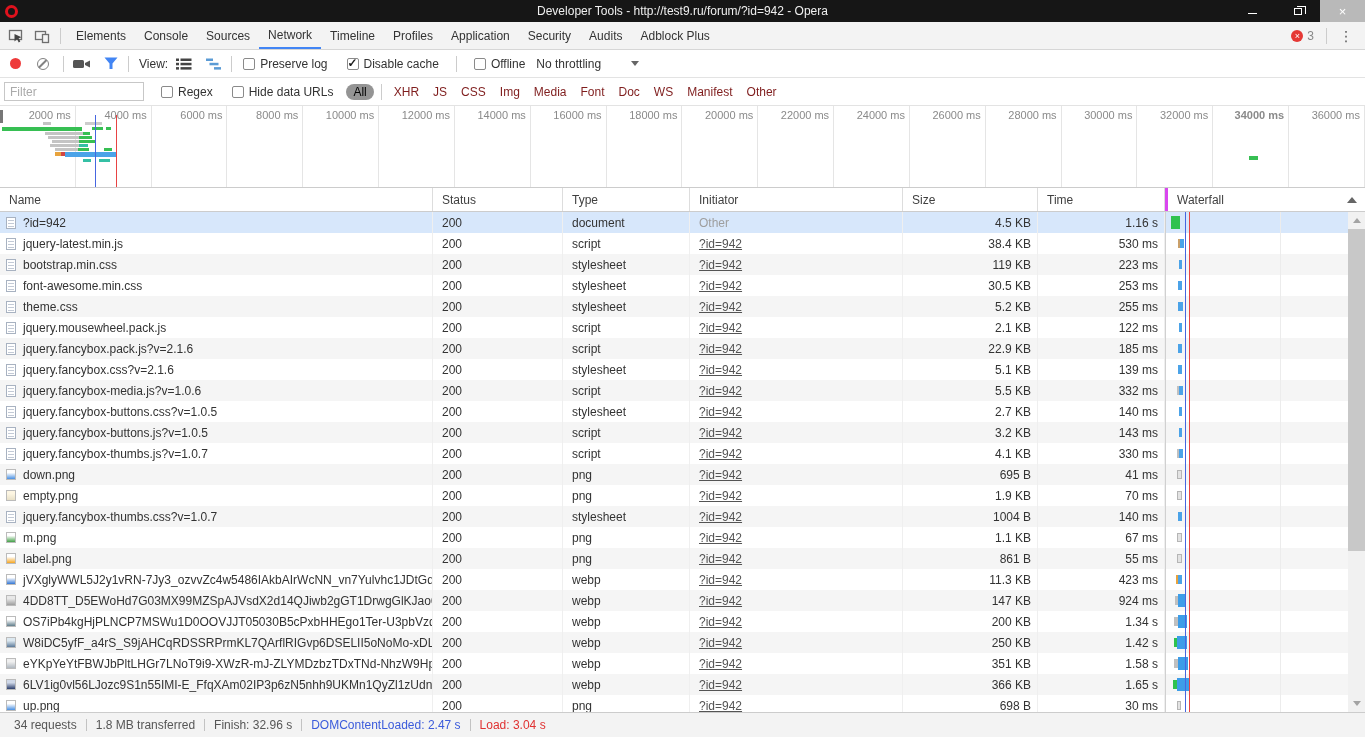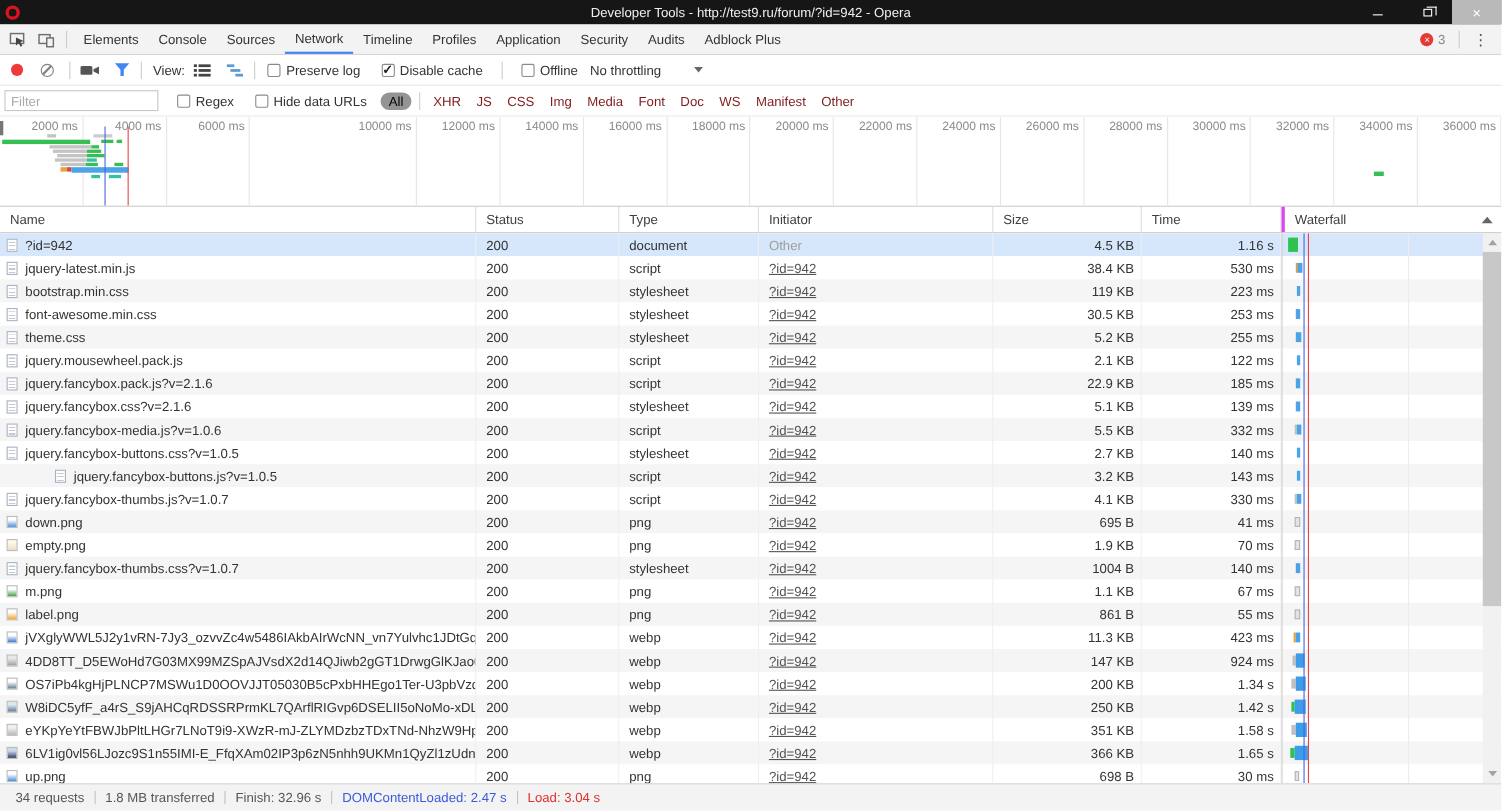--- a/index.html
+++ b/index.html
@@ -220,20 +220,23 @@
 <div class="overview" id="overview">
     <div class="ov-seg" style="left: 0px; width: 75.83px;">
       <span class="ov-lab">2000 ms</span>
     </div>
     <div class="ov-seg" style="left: 75.83px; width: 75.83px;">
       <span class="ov-lab">4000 ms</span>
     </div>
     <div class="ov-seg" style="left: 151.66px; width: 75.83px;">
       <span class="ov-lab">6000 ms</span>
     </div>
+    <div class="ov-seg" style="left: 227.49px; width: 75.83px;">
+      <span class="ov-lab">8000 ms</span>
+    </div>
     <div class="ov-seg" style="left: 303.32px; width: 75.83px;">
       <span class="ov-lab">10000 ms</span>
     </div>
     <div class="ov-seg" style="left: 379.15px; width: 75.83px;">
       <span class="ov-lab">12000 ms</span>
     </div>
     <div class="ov-seg" style="left: 454.98px; width: 75.83px;">
       <span class="ov-lab">14000 ms</span>
     </div>
     <div class="ov-seg" style="left: 530.81px; width: 75.83px;">
@@ -256,21 +259,21 @@
     </div>
     <div class="ov-seg" style="left: 985.79px; width: 75.83px;">
       <span class="ov-lab">28000 ms</span>
     </div>
     <div class="ov-seg" style="left: 1061.62px; width: 75.83px;">
       <span class="ov-lab">30000 ms</span>
     </div>
     <div class="ov-seg" style="left: 1137.45px; width: 75.83px;">
       <span class="ov-lab">32000 ms</span>
     </div>
-    <div class="ov-seg" style="left: 1213.28px; width: 75.83px;">
+    <div class="ov-seg" style="left: 1213.28px; width: 75.83px; font-weight: bold;">
       <span class="ov-lab">34000 ms</span>
     </div>
     <div class="ov-seg" style="left: 1289.11px; width: 75.83px;">
       <span class="ov-lab">36000 ms</span>
     </div>
     <div class="ov-bar" style="left: 0px; top: 4px; width: 3px; height: 13px; background: rgb(119, 119, 119);"></div>
     <div class="ov-bar" style="left: 43px; top: 16px; width: 8px; height: 3px; background: rgb(196, 196, 196);"></div>
     <div class="ov-bar" style="left: 85px; top: 16px; width: 17px; height: 3px; background: rgb(204, 204, 204);"></div>
     <div class="ov-bar" style="left: 2px; top: 21px; width: 80px; height: 4px; background: rgb(55, 191, 83);"></div>
     <div class="ov-bar" style="left: 92px; top: 21px; width: 11px; height: 3px; background: rgb(55, 191, 83);"></div>
@@ -442,21 +445,21 @@
       <div class="td" style="width: 130px; padding-left: 9px;">200</div>
       <div class="td" style="width: 127px; padding-left: 9px;">stylesheet</div>
       <div class="td" style="width: 213px; padding-left: 9px;"><span class="init-link">?id=942</span></div>
       <div class="td num" style="width: 135px;">2.7 KB</div>
       <div class="td num" style="width: 127px;">140 ms</div>
       <div class="td waterfall" style="flex: 1 1 0%; border-left: 1px solid rgb(208, 208, 208);">
         <div class="wf-seg" style="left: 13px; top: 6px; width: 3px; height: 9px; background: rgb(75, 163, 232);"></div>
       </div>
     </div>
     <div class="row odd">
-      <div class="td name" style="width: 433px; padding-left: 44px;">
+      <div class="td name" style="width: 433px;">
         <div class="doc-ic"></div>
         <span>jquery.fancybox-buttons.js?v=1.0.5</span>
       </div>
       <div class="td" style="width: 130px; padding-left: 9px;">200</div>
       <div class="td" style="width: 127px; padding-left: 9px;">script</div>
       <div class="td" style="width: 213px; padding-left: 9px;"><span class="init-link">?id=942</span></div>
       <div class="td num" style="width: 135px;">3.2 KB</div>
       <div class="td num" style="width: 127px;">143 ms</div>
       <div class="td waterfall" style="flex: 1 1 0%; border-left: 1px solid rgb(208, 208, 208);">
         <div class="wf-seg" style="left: 13px; top: 6px; width: 3px; height: 9px; background: rgb(75, 163, 232);"></div>

